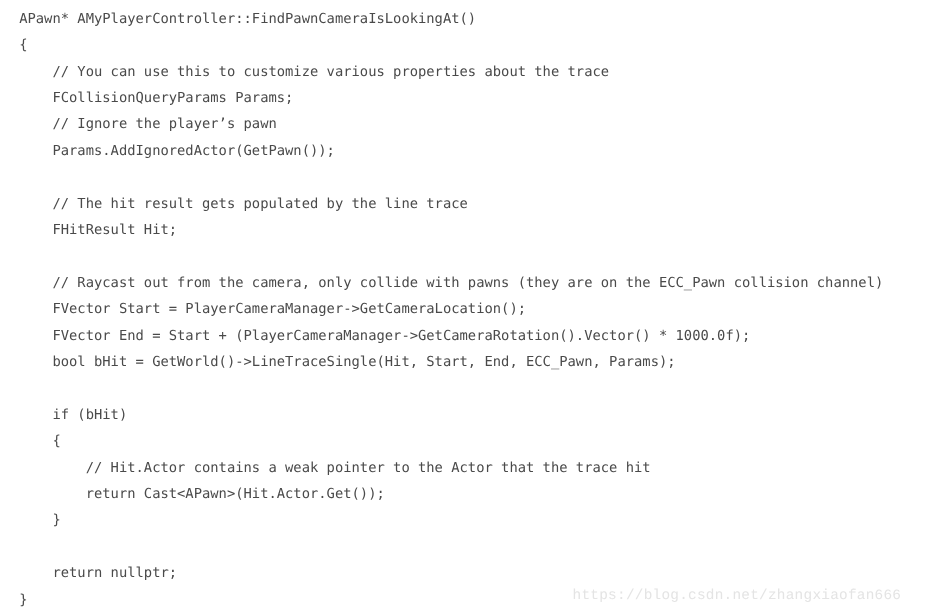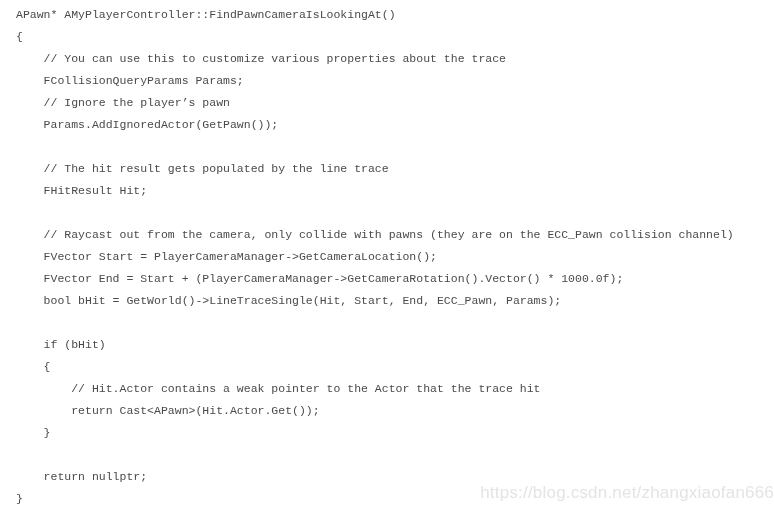--- a/index.html
+++ b/index.html
@@ -20,28 +20,27 @@
     margin: 0;
     font-family: "DejaVu Sans Mono", "Liberation Mono", monospace;
     font-size: 11.5px;
     line-height: 22px;
     white-space: pre;
     color: #4a4a4a;
   }
   .code-line {
     min-height: 22px;
     white-space: pre;
-    font-family: Liberation Mono, monospace;
   }
   .watermark {
     position: absolute;
-    right: 0;
+    right: 23px;
     bottom: 9px;
-    font-family: Liberation Sans, sans-serif;
-    font-size: 17px;
+    font-family: Liberation Mono, monospace;
+    font-size: 12px;
     letter-spacing: 0.2px;
     color: #e4e4e4;
     user-select: none;
   }
 </style>
 </head>
 <body style="background: rgb(255, 255, 255);">
 
 <pre class="code-block" style="color: rgb(74, 74, 74);"><div class="code-line">APawn* AMyPlayerController::FindPawnCameraIsLookingAt()</div><div class="code-line">{</div><div class="code-line">    // You can use this to customize various properties about the trace</div><div class="code-line">    FCollisionQueryParams Params;</div><div class="code-line">    // Ignore the player’s pawn</div><div class="code-line">    Params.AddIgnoredActor(GetPawn());</div><div class="code-line">&nbsp;</div><div class="code-line">    // The hit result gets populated by the line trace</div><div class="code-line">    FHitResult Hit;</div><div class="code-line">&nbsp;</div><div class="code-line">    // Raycast out from the camera, only collide with pawns (they are on the ECC_Pawn collision channel)</div><div class="code-line">    FVector Start = PlayerCameraManager-&gt;GetCameraLocation();</div><div class="code-line">    FVector End = Start + (PlayerCameraManager-&gt;GetCameraRotation().Vector() * 1000.0f);</div><div class="code-line">    bool bHit = GetWorld()-&gt;LineTraceSingle(Hit, Start, End, ECC_Pawn, Params);</div><div class="code-line">&nbsp;</div><div class="code-line">    if (bHit)</div><div class="code-line">    {</div><div class="code-line">        // Hit.Actor contains a weak pointer to the Actor that the trace hit</div><div class="code-line">        return Cast&lt;APawn&gt;(Hit.Actor.Get());</div><div class="code-line">    }</div><div class="code-line">&nbsp;</div><div class="code-line">    return nullptr;</div><div class="code-line">}</div></pre>
 

